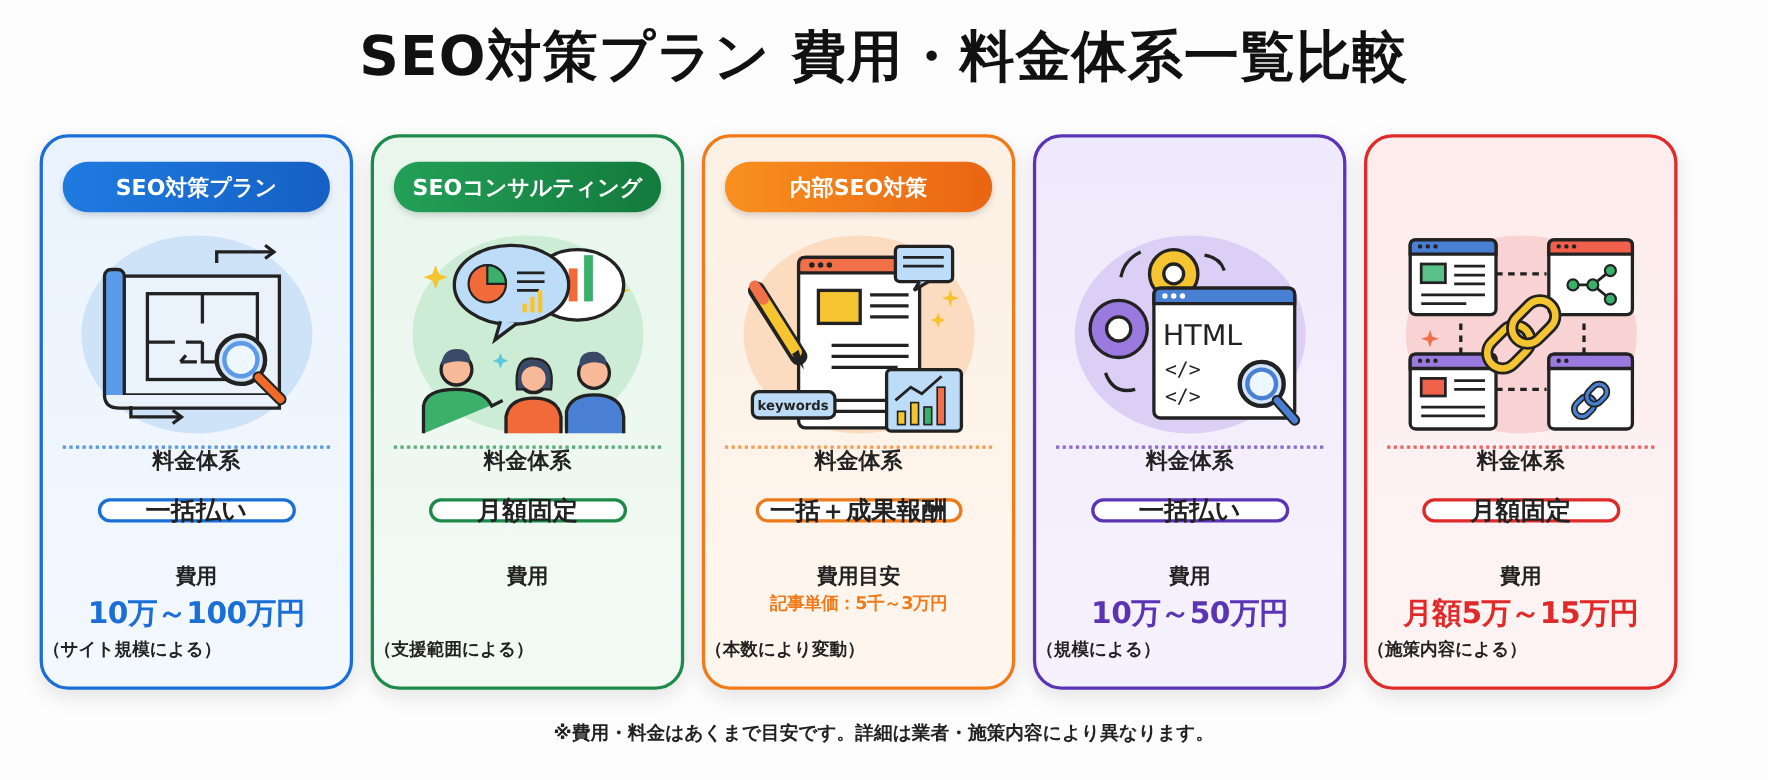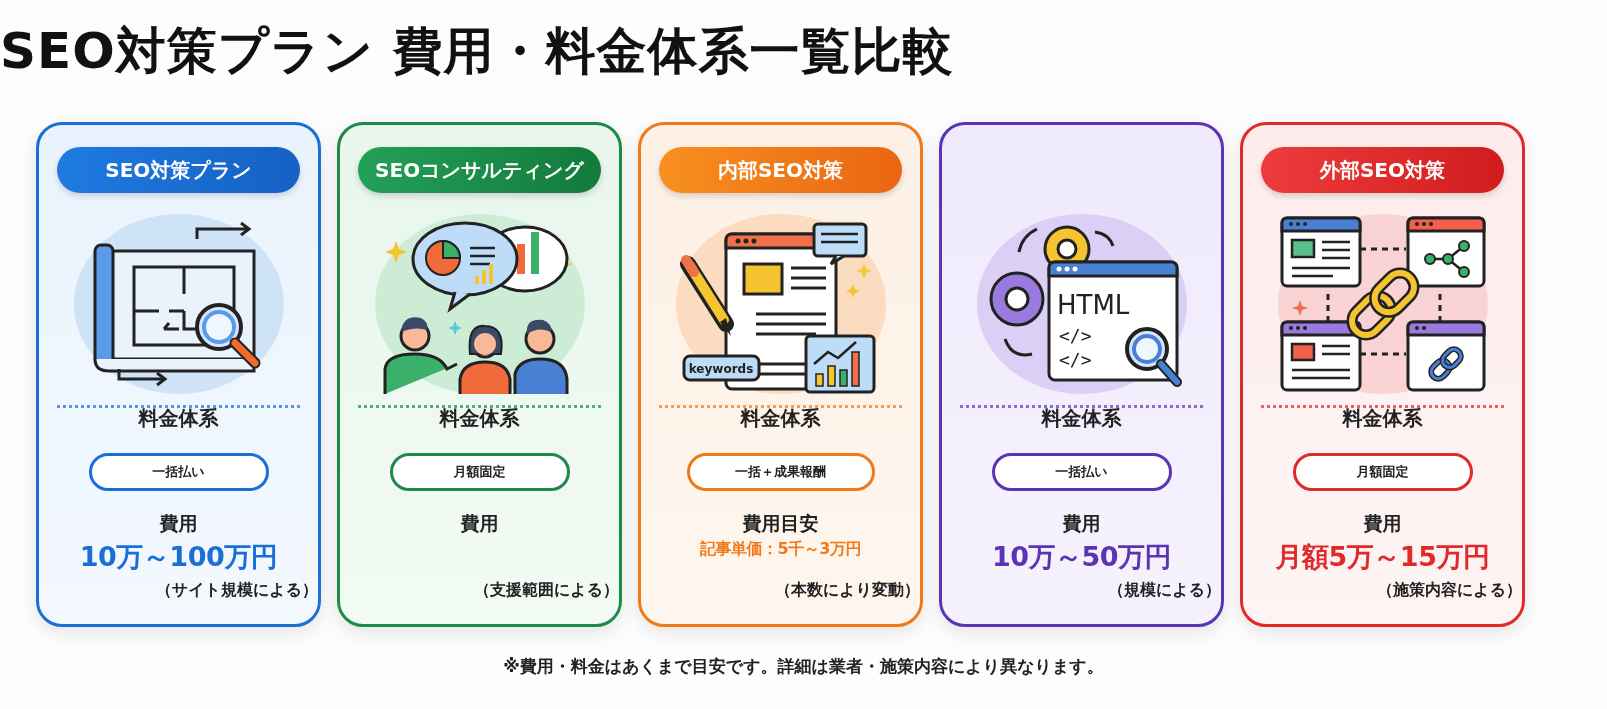--- a/index.html
+++ b/index.html
@@ -5,20 +5,21 @@
   * { box-sizing: border-box; margin: 0; padding: 0; }
   html, body { width: 1607px; height: 709px; overflow: hidden; }
   body {
     background: #fdfdfd;
     font-family: "DejaVu Sans", "Liberation Sans", sans-serif;
     color: #1a1a1a;
     position: relative;
   }
   .page-title {
     position: absolute; left: 0; right: 0; top: 18px;
+    text-align: center;
     font-size: 50px; font-weight: 900; letter-spacing: 1px;
     color: #111;
   }
   .cards {
     position: absolute; left: 36px; top: 122px;
     display: flex; gap: 16px;
   }
   .card {
     width: 285px; height: 505px;
     border: 3px solid var(--c);
@@ -48,38 +49,38 @@
   .divider {
     position: absolute; left: 18px; right: 18px; top: 280px;
     border-top: 3px dotted var(--c); opacity: 0.7;
   }
   .pricing-label {
     position: absolute; left: 0; right: 0; top: 280px;
     text-align: center; font-size: 20px; font-weight: 700; color: #222;
   }
   .pricing-pill {
     position: absolute; left: 50%; transform: translateX(-50%);
-    top: 328px; width: 180px; height: 38px;
+    top: 328px; width: 180px; height: 22px;
     border: 3px solid var(--c); border-radius: 19px;
     background: #fff; display: flex; align-items: center; justify-content: center;
-    font-size: 13px; font-weight: 700; color: #222; white-space: nowrap;
+    font-size: 23px; font-weight: 700; color: #222; white-space: nowrap;
   }
   .pill-wide { width: 188px; }
   .cost-label {
     position: absolute; left: 0; right: 0; top: 386px;
     text-align: center; font-size: 19px; font-weight: 700; color: #222;
   }
   .cost-value {
     position: absolute; left: 0; right: 0; top: 414px;
     text-align: center; font-size: 27px; font-weight: 900; color: var(--c);
     white-space: nowrap; letter-spacing: -0.5px;
   }
   .cost-note {
     position: absolute; left: 0; right: 0; top: 455px;
-    text-align: right; font-size: 16px; font-weight: 700; color: #222; font-family: Liberation Mono, monospace;
+    text-align: left; font-size: 16px; font-weight: 700; color: #222; font-family: Liberation Mono, monospace;
   }
   .footnote {
     position: absolute; left: 0; right: 0; top: 655px;
     text-align: center; font-size: 17px; font-weight: 700; color: #222;
   }
 </style>
 </head>
 <body>
 
 <h1 class="page-title">SEO対策プラン 費用・料金体系一覧比較</h1>
@@ -224,21 +225,20 @@
     </div>
     <div class="divider"></div>
     <div class="pricing-label">料金体系</div>
     <div class="pricing-pill">一括払い</div>
     <div class="cost-label">費用</div>
     <div class="cost-value">10万～50万円</div>
     <div class="cost-note">（規模による）</div>
   </div>
 
   <div class="card" style="--c:#e02a2a;--bg1:#fdecec;--bg2:#fef4f4;--h1:#ee3b3b;--h2:#d01c1c;--halo:#f9d3d3;">
-    <div class="card-header">外部SEO対策</div>
     <div class="illustration">
       <div class="halo"></div>
       <svg width="210" height="180" viewBox="0 0 210 180">
         <path d="M82 35 H128 M82 140 H128 M50 80 V110 M162 80 V110" fill="none" stroke="#222" stroke-width="3" stroke-dasharray="6 5"></path>
         <rect x="4" y="4" width="78" height="68" rx="5" fill="#fff" stroke="#222" stroke-width="3"></rect>
         <path d="M4 9 Q4 4 9 4 H77 Q82 4 82 9 V17 H4 Z" fill="#4a80d4" stroke="#222" stroke-width="3"></path>
         <circle cx="13" cy="10" r="2" fill="#222"></circle>
           <circle cx="20" cy="10" r="2" fill="#222"></circle>
           <circle cx="27" cy="10" r="2" fill="#222"></circle>
         <rect x="14" y="26" width="22" height="17" fill="#5bbf8a" stroke="#222" stroke-width="2.5"></rect>

